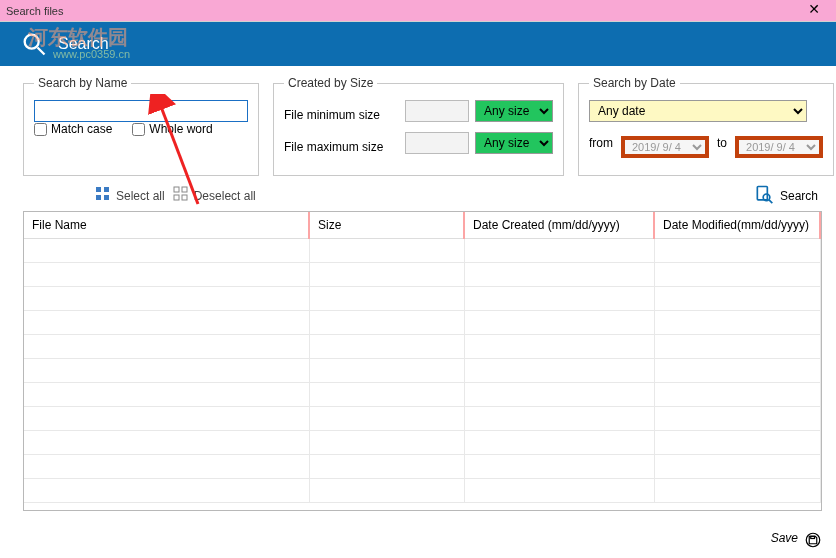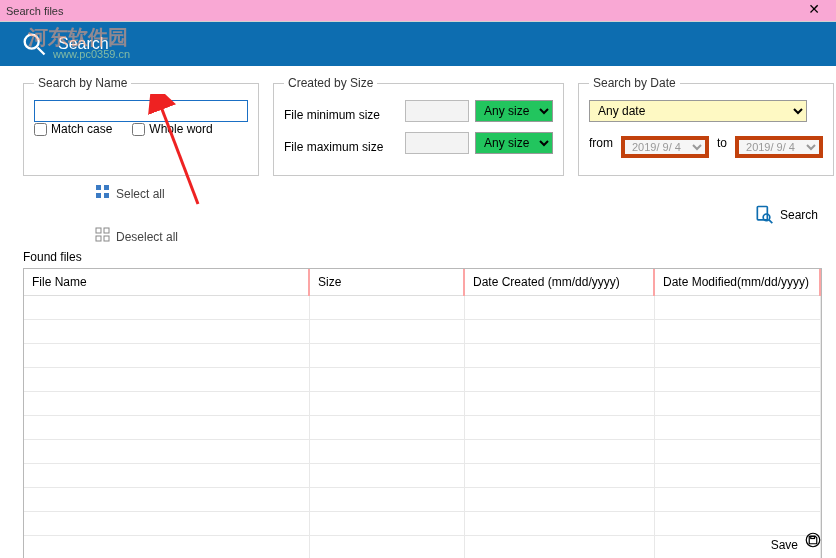--- a/index.html
+++ b/index.html
@@ -35,38 +35,38 @@
 .size-num { width: 64px; height: 22px; border: 1px solid #bbb; background: #f3f3f3; }
 .size-sel { width: 78px; height: 22px; border: 1px solid #999; background: #22c55e; font-size: 12px; padding-left: 4px; }
 
 .fs-date { flex: 1; height: 100px; }
 .date-sel { width: 218px; height: 22px; border: 1px solid #999; background: #fef9c3; font-size: 12px; padding-left: 4px; }
 .date-row2 { display: flex; gap: 8px; margin-top: 14px; }
 .date-row2 span { font-size: 12px; }
 .dpick { width: 88px; height: 22px; border: 4px solid #c2410c; background: #f6f6f6; font-size: 11px; padding-left: 3px; color:#999; }
 
 .toolbar { margin-top: 8px; display: flex; align-items: center; }
-.tool-left { display: flex; gap: 24px; margin-left: 72px; flex-direction: column; }
+.tool-left { display: flex; gap: 8px; margin-left: 72px; }
 .tbtn { display: inline-flex; align-items: center; gap: 5px; border: none; background: none; cursor: pointer; font-size: 12px; color: #444; }
 .tbtn svg { width:16px; height:16px; }
 .tool-right { margin-left: auto; margin-right: 4px; display:flex; align-items:center; gap:6px; cursor:pointer; }
 .tool-right svg { width:20px; height:20px; }
 
 .found-label { margin-top: 4px; font-size: 12px; }
 
 .grid { margin-top: 4px; border: 1px solid #b8b8b8; height: 300px; }
 .grid table { width: 100%; border-collapse: collapse; table-layout: fixed; }
 .grid th { text-align: left; font-weight: normal; font-size: 12px; background: #fff; border-right: 2px solid #fca5a5; border-bottom: 1px solid #ddd; padding: 6px 8px; height: 26px; }
 .grid td { border-right: 1px solid #e8e8e8; border-bottom: 1px solid #e8e8e8; height: 24px; }
 .col-name { width: 285px; }
 .col-size { width: 155px; }
 .col-created { width: 190px; }
 .col-modified { }
 
-.footer { position: absolute; bottom: 6px; right: 14px; display: flex; align-items: flex-end; gap: 6px; cursor:pointer; font-size: 12px; }
+.footer { position: absolute; bottom: 6px; right: 14px; display: flex; align-items: flex-start; gap: 6px; cursor:pointer; font-size: 12px; font-style: italic; }
 .footer svg { width:18px; height:18px; }
 
 .arrow { position: absolute; left: 148px; top: 94px; pointer-events: none; z-index: 40; }
 </style>
 </head>
 <body>
 
 <div class="titlebar">
   <span class="title">Search files</span>
   <span class="close">✕</span>
@@ -161,21 +161,20 @@
         <svg viewBox="0 0 24 24" fill="none" stroke="#0d6db0" stroke-width="2">
             <rect x="4" y="3" width="12" height="16" rx="1"></rect>
             <circle cx="15" cy="16" r="4"></circle>
             <line x1="18" y1="19" x2="22" y2="23"></line>
           </svg>
       </span>
       <span>Search</span>
     </div>
   </div>
 
-  <div class="found-label">Found files</div>
 
   <div class="grid">
     <table>
       <colgroup>
           <col class="col-name">
           <col class="col-size">
           <col class="col-created">
           <col class="col-modified">
         </colgroup>
       <thead>

